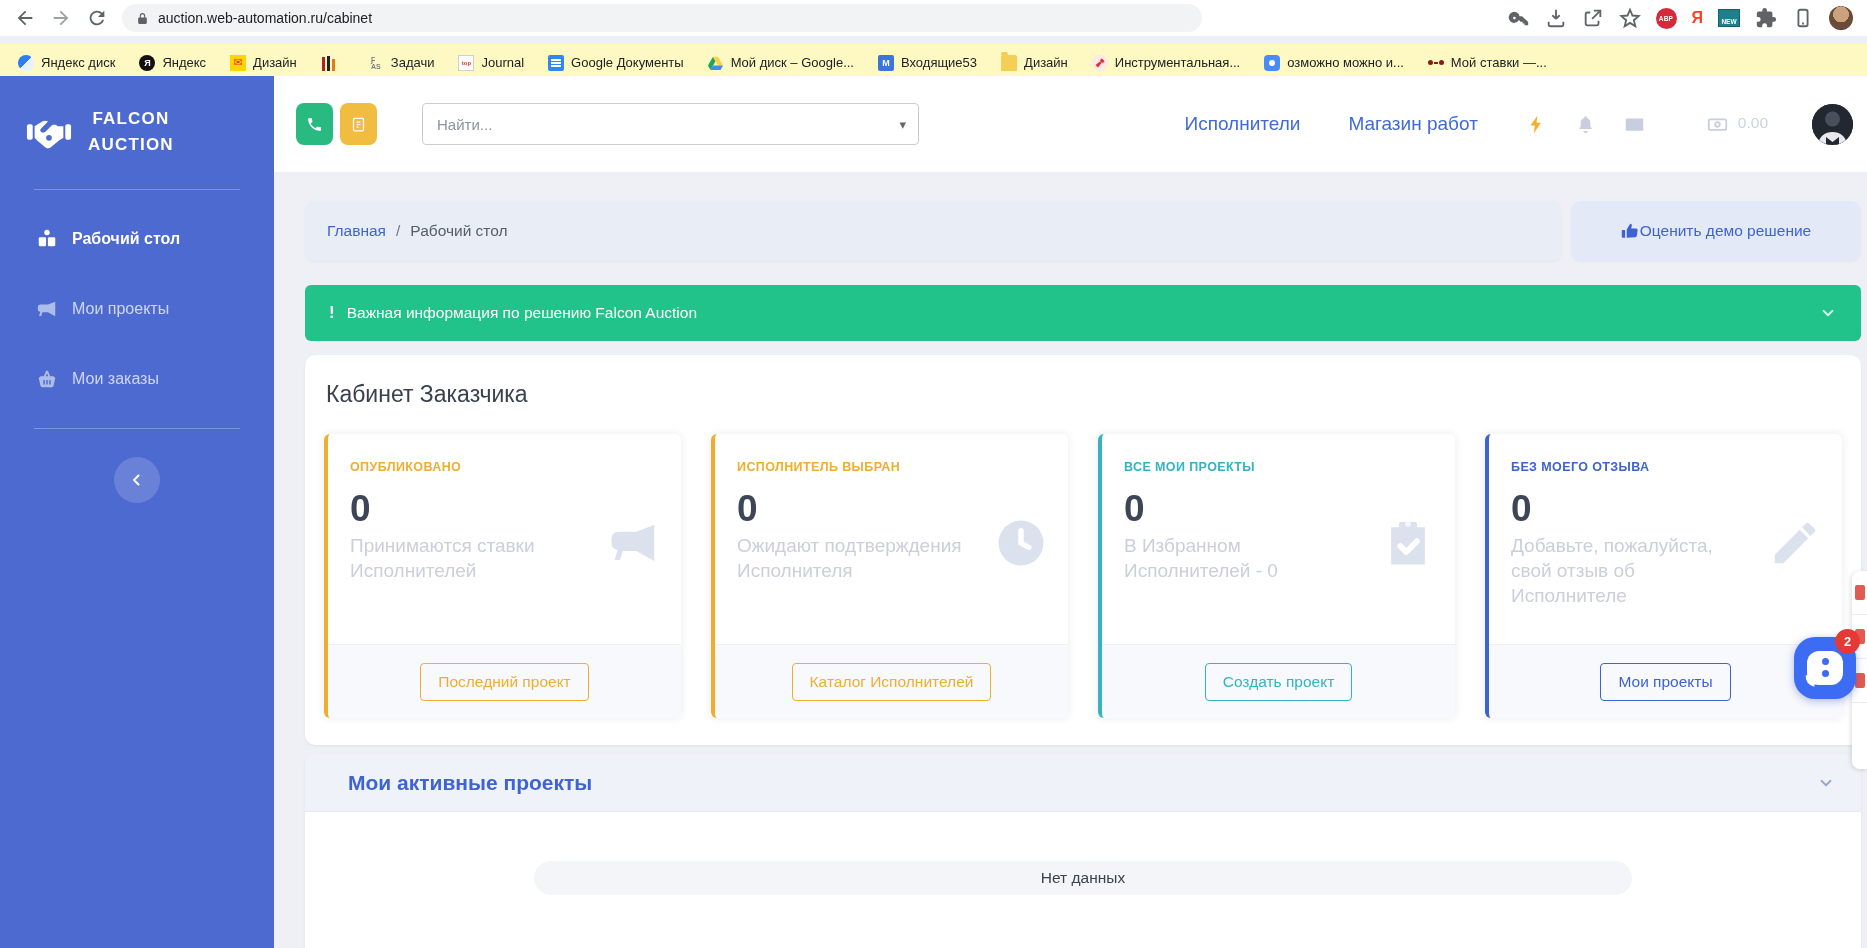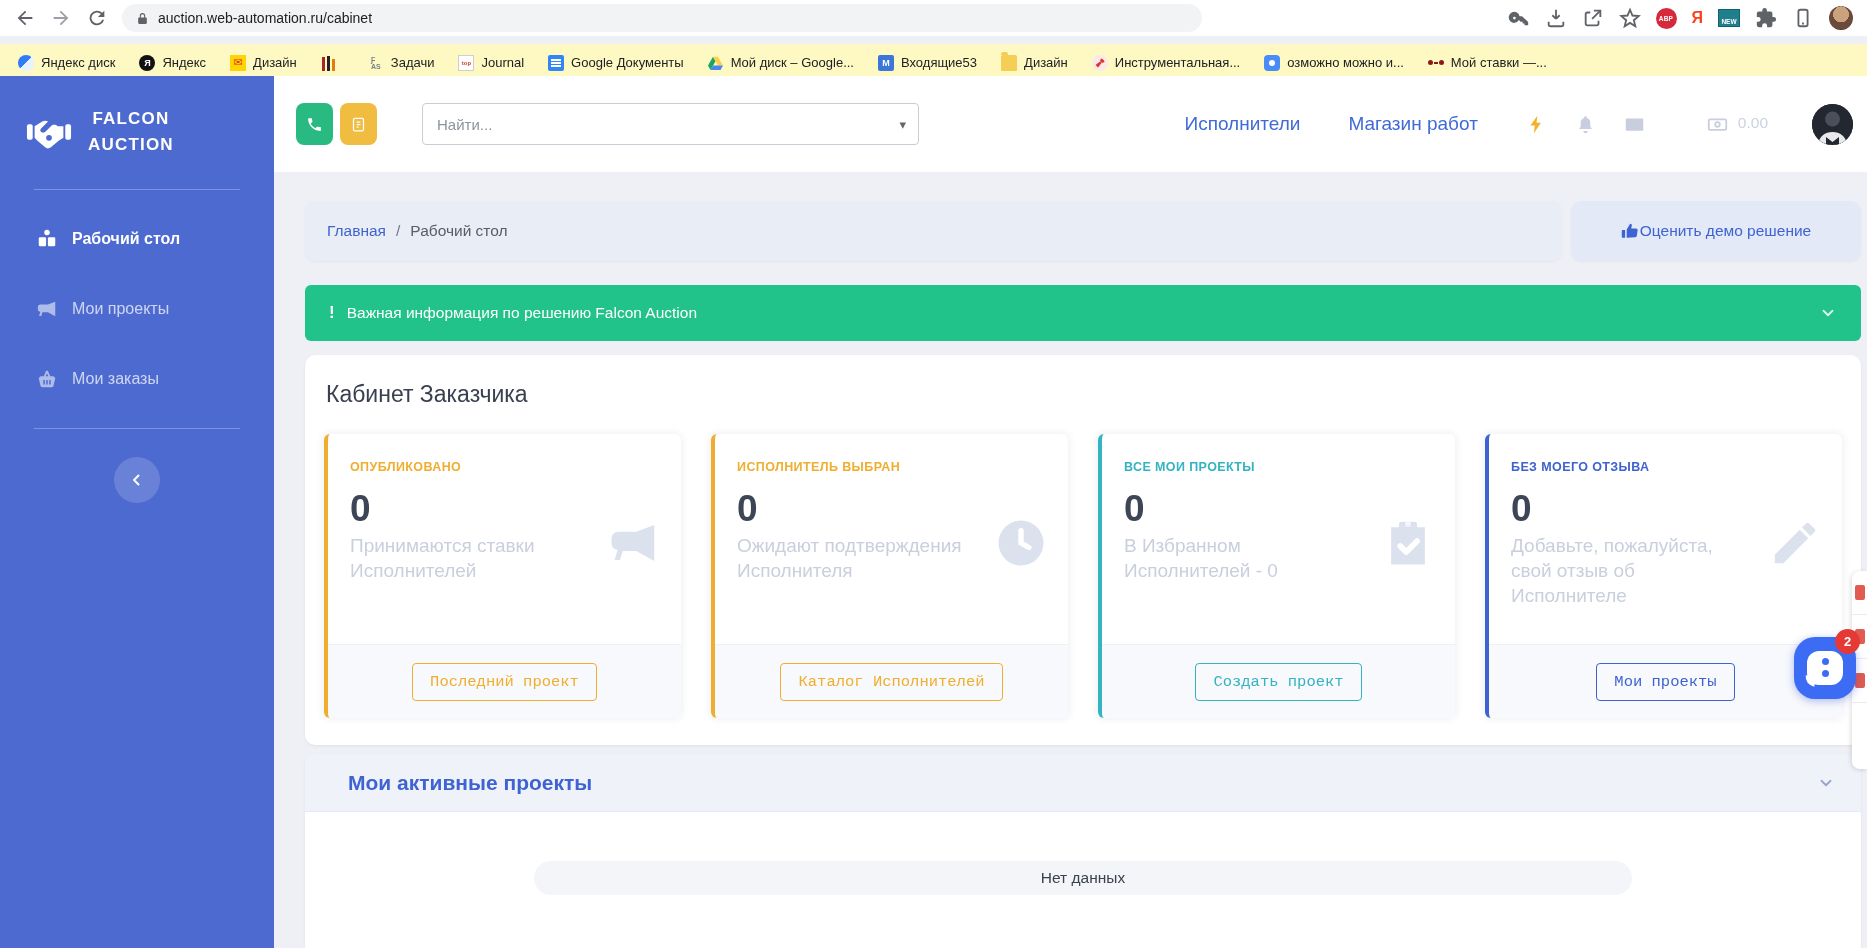--- a/index.html
+++ b/index.html
@@ -96,21 +96,21 @@
   .page-title { font-size:23px; color:#39414f; margin:2px 0 26px 2px; font-weight:normal; }
 
   .cards { display:grid; grid-template-columns:repeat(4,1fr); gap:30px; }
   .card { position:relative; background:#fff; border-radius:6px; box-shadow:0 0 9px rgba(40,50,90,.10); border-left:4px solid var(--accent); height:284px; display:flex; flex-direction:column; }
   .card-body { flex:1; padding:26px 22px 0; position:relative; }
   .card-label { font-size:12.5px; font-weight:bold; letter-spacing:.4px; color:var(--accent); }
   .card-value { font-size:37px; font-weight:bold; color:#3d4656; margin-top:14px; }
   .card-desc { font-size:19px; line-height:1.32; color:#c9cfdd; margin-top:3px; max-width:238px; }
   .card-ico { position:absolute; right:20px; top:82px; width:54px; height:54px; color:#dce1ee; }
   .card-foot { height:74px; border-top:1px solid #eef0f5; background:#f8f9fc; border-radius:0 0 6px 6px; display:flex; align-items:center; justify-content:center; }
-  .card-btn { background:transparent; border:1px solid var(--accent); color:var(--accent); border-radius:4px; padding:9px 17px; font-size:15.5px; font-family:Liberation Mono, monospace; cursor:pointer; }
+  .card-btn { background:transparent; border:1px solid var(--accent); color:var(--accent); border-radius:4px; padding:9px 17px; font-size:15.5px; font-family:Liberation Sans, sans-serif; cursor:pointer; }
   .card.c-yellow { --accent:#efae30; }
   .card.c-teal { --accent:#34b3c1; }
   .card.c-blue { --accent:#3e63d1; }
 
   .proj-panel { overflow:hidden; height:205px; }
   .proj-head { height:58px; background:#eff3f9; display:flex; align-items:center; padding:0 26px 0 43px; border-bottom:1px solid #e6eaf2; }
   .proj-title { color:#3f63d2; font-weight:bold; font-size:21px; }
   .proj-chev { margin-left:auto; width:18px; height:18px; color:#97a5c6; cursor:pointer; }
   .proj-body { padding-top:49px; display:flex; justify-content:center; }
   .empty-pill { width:1098px; height:34px; background:#f3f5f9; border-radius:17px; display:flex; align-items:center; justify-content:center; color:#3b424e; font-size:15.5px; }

